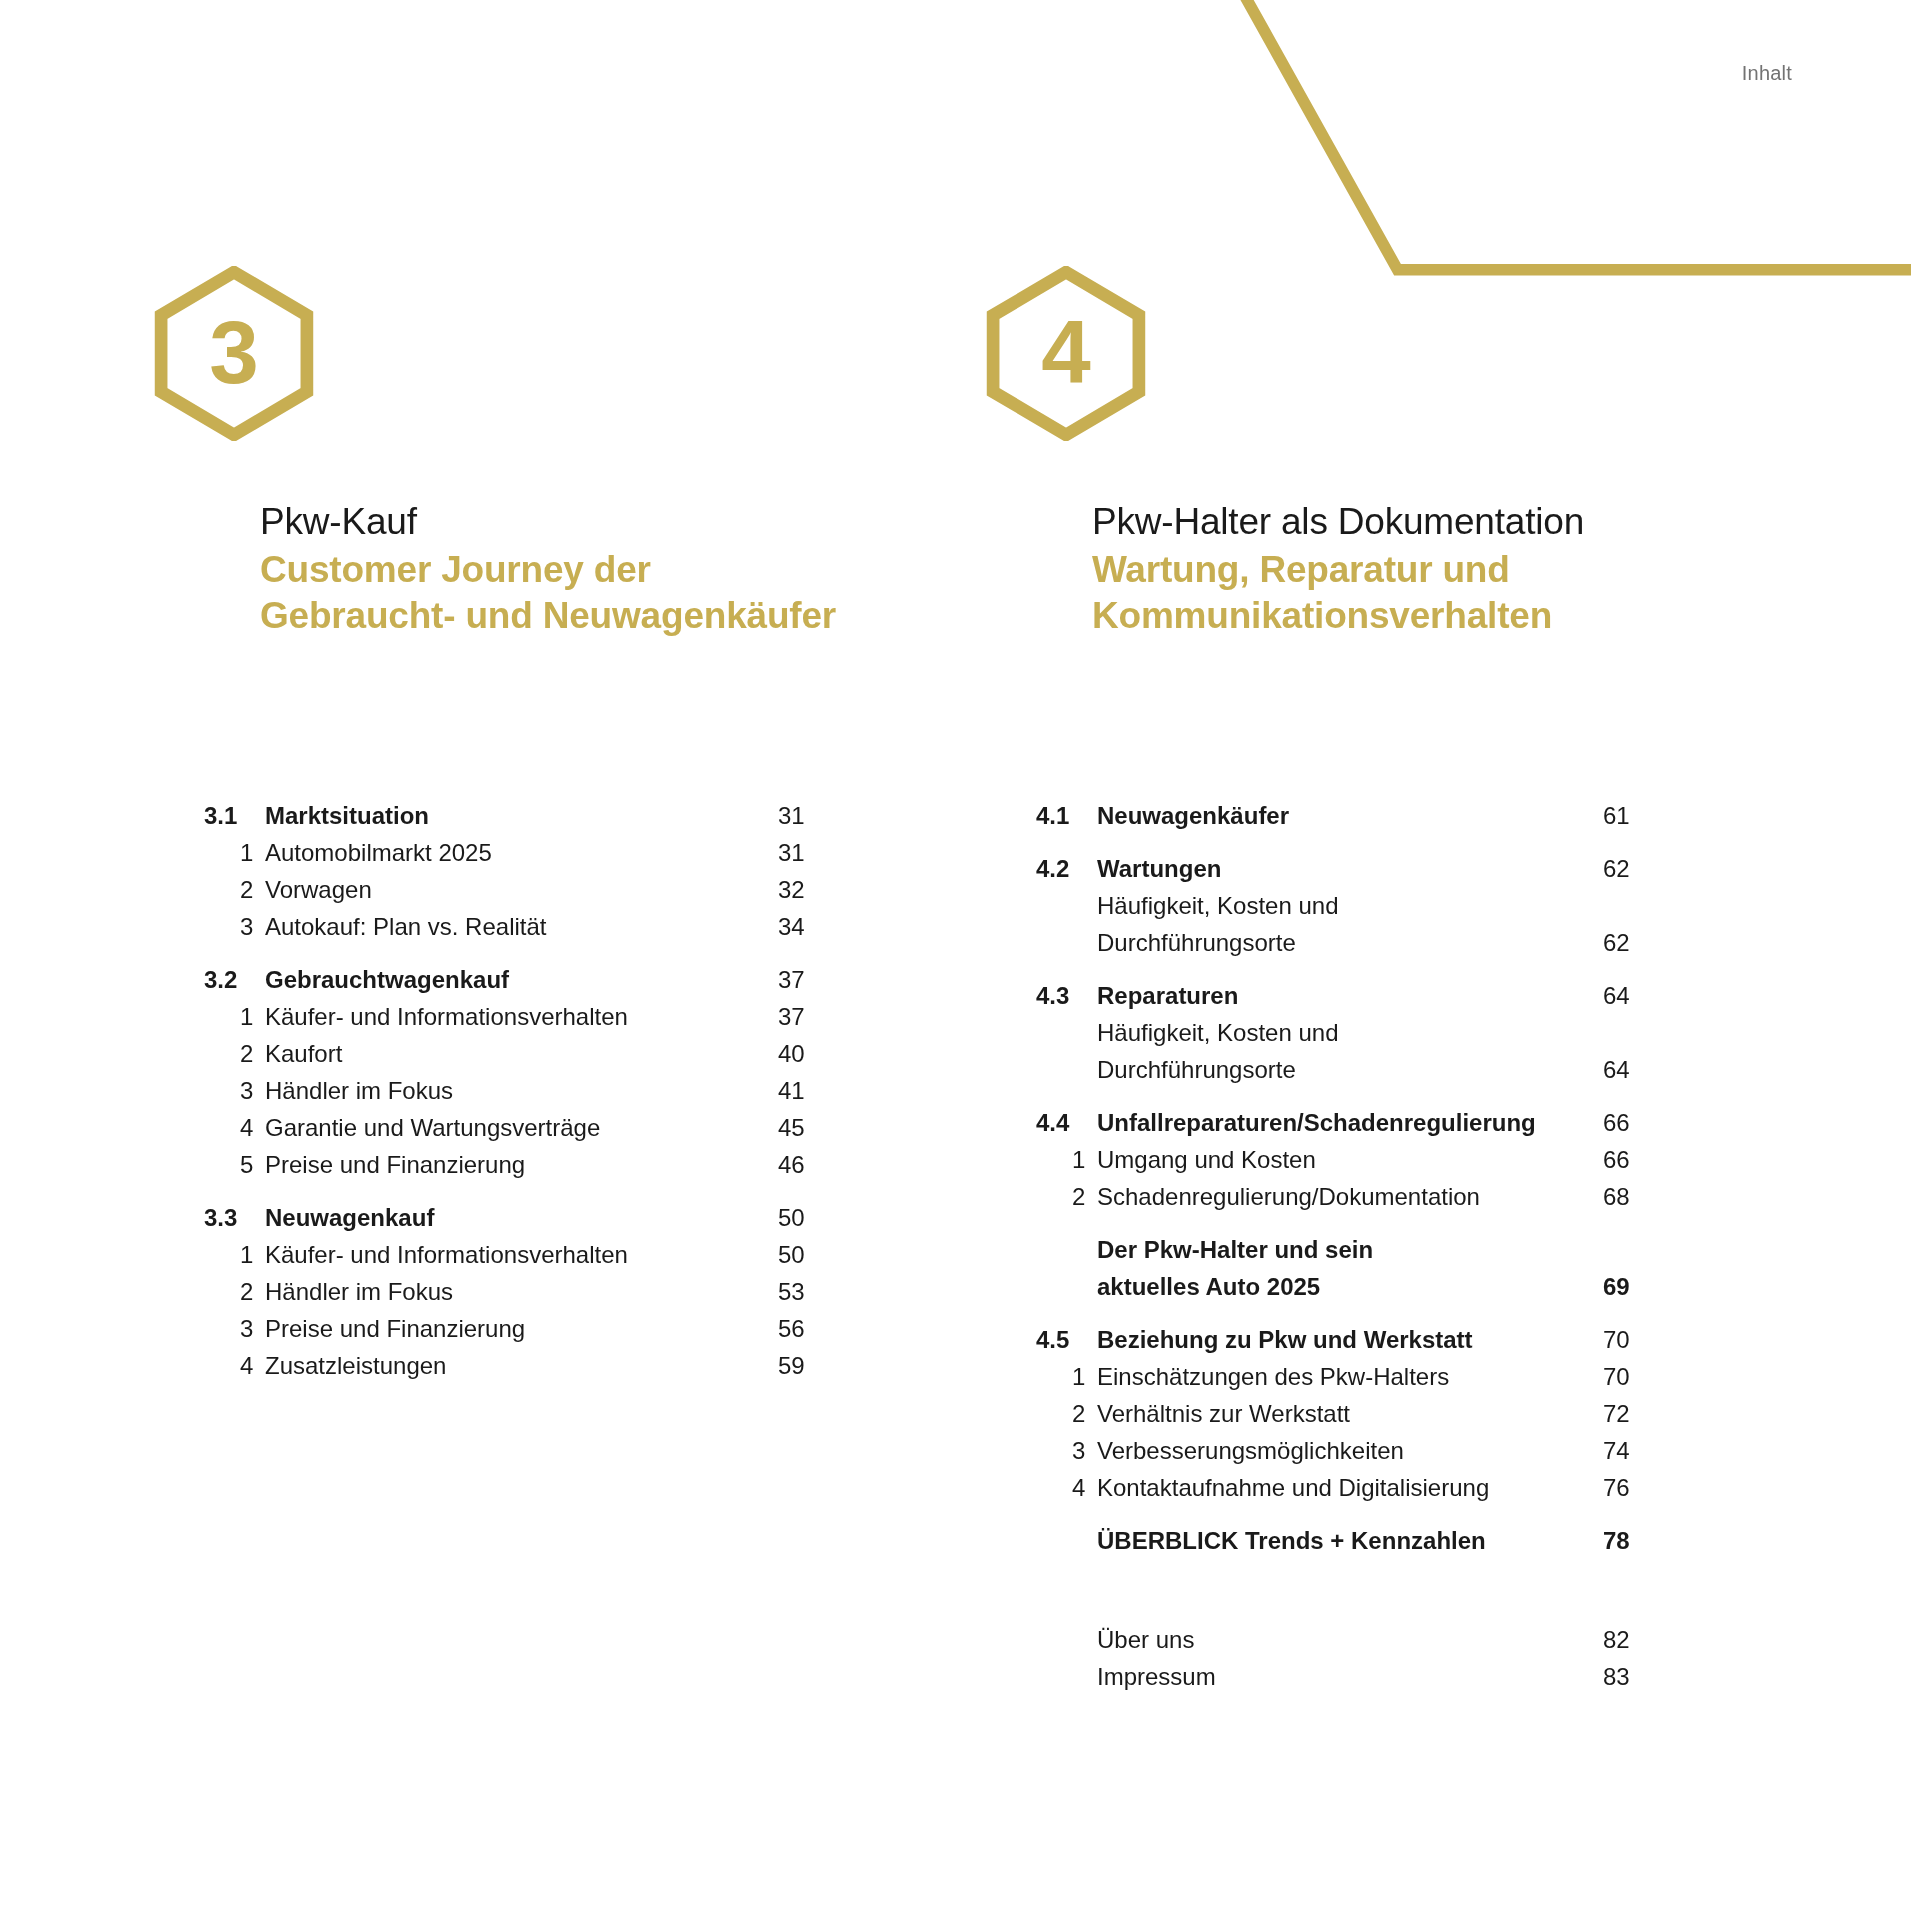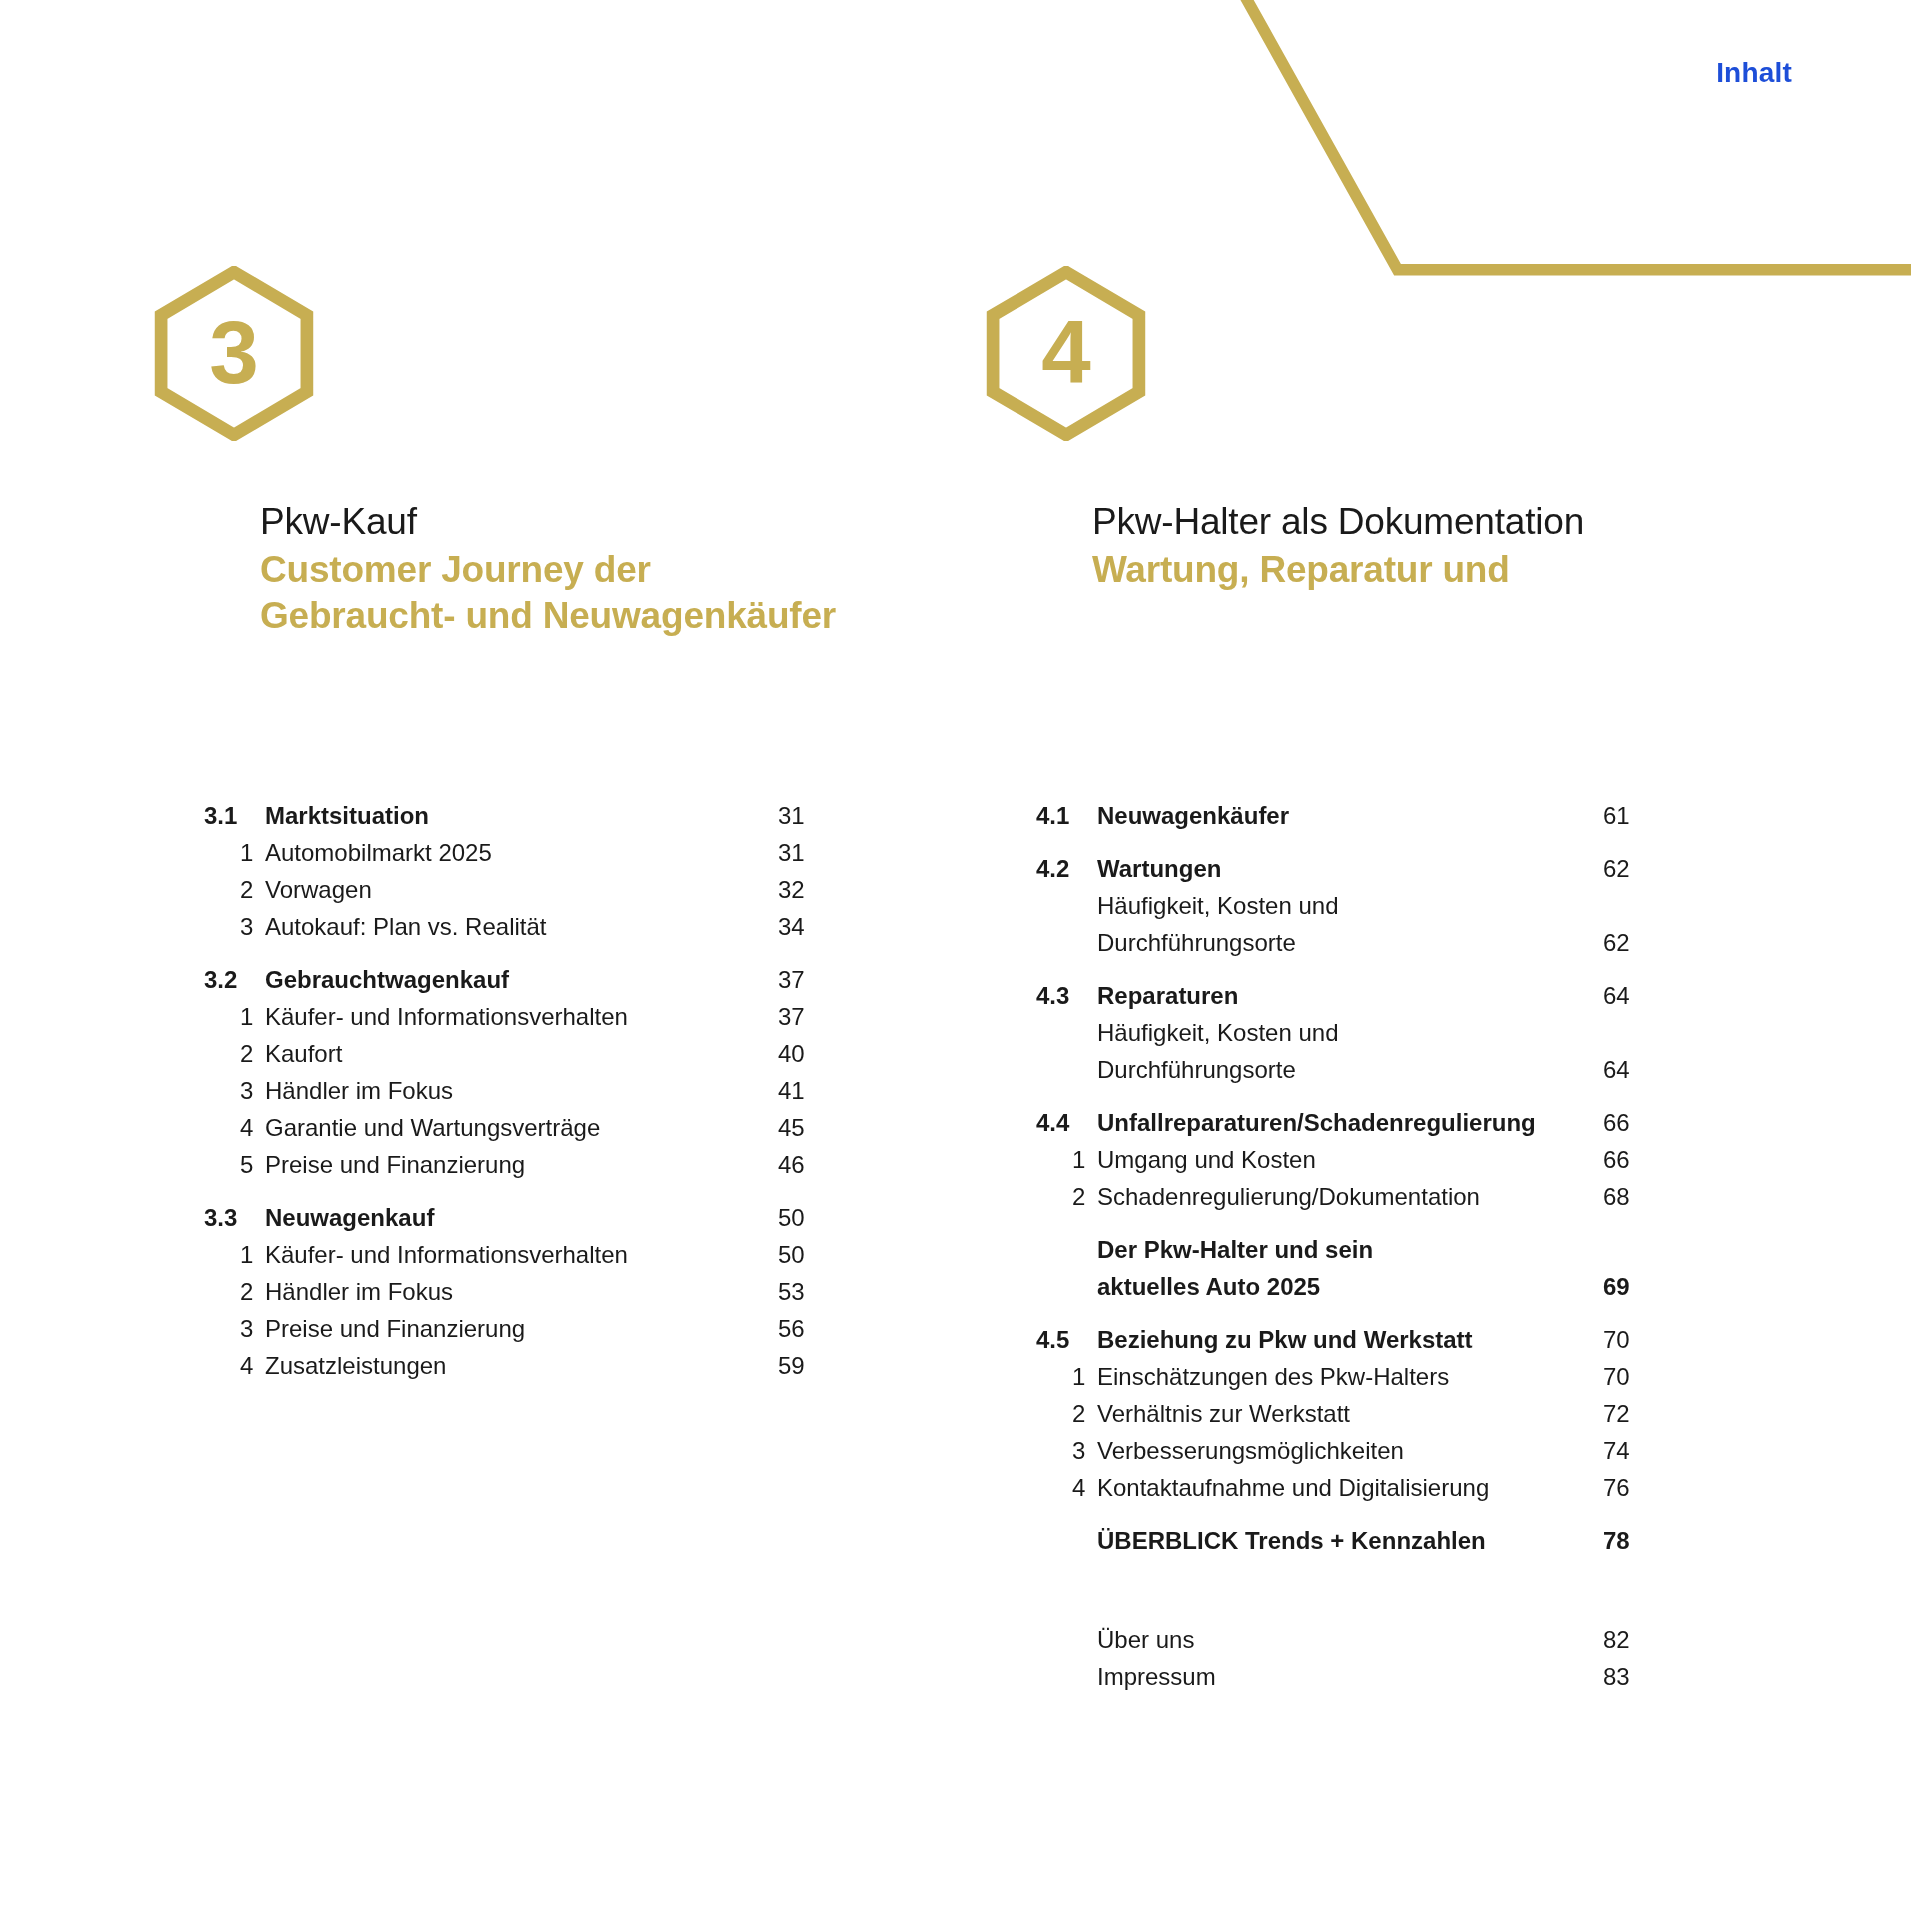--- a/index.html
+++ b/index.html
@@ -28,24 +28,24 @@
     height: 2548px;
     pointer-events: none;
   }
 
   
   .header-label {
     position: absolute;
     right: 119px;
     top: 73px;
     transform: translateY(-50%);
-    font-size: 28px;
-    font-weight: 700;
+    font-size: 20px;
+    font-weight: 400;
     letter-spacing: 0.2px;
-    color: #1d4ed8;
+    color: #737373;
     white-space: nowrap;
   }
 
   
   .col {
     position: absolute;
     top: 266px;
   }
   .col-left  { left: 154px;  width: 770px; }
   .col-right { left: 986px; width: 770px; }
@@ -264,20 +264,21 @@
     <div class="hex-wrap">
       <svg width="160" height="175" viewBox="0 0 415 455">
         <polygon points="207.5,16 397,128 397,327 207.5,439 18,327 18,128" fill="none" stroke="#c7ae52" stroke-width="33"></polygon>
       </svg>
       <div class="hex-num">4</div>
     </div>
     <div class="chapter-head">
       <div class="chapter-title">Pkw-Halter als Dokumentation</div>
       <div class="chapter-sub">
         <span class="sub-line">Wartung, Reparatur und</span>
+        <span class="sub-line">Kommunikationsverhalten</span>
       </div>
     </div>
   </div>
 
   <div class="toc toc-right" id="toc-right">
       <div class="toc-row lvl-section">
         <span class="toc-num">4.1</span>
         <span class="toc-label">Neuwagenkäufer</span>
         <span class="toc-page">61</span>
       </div>

